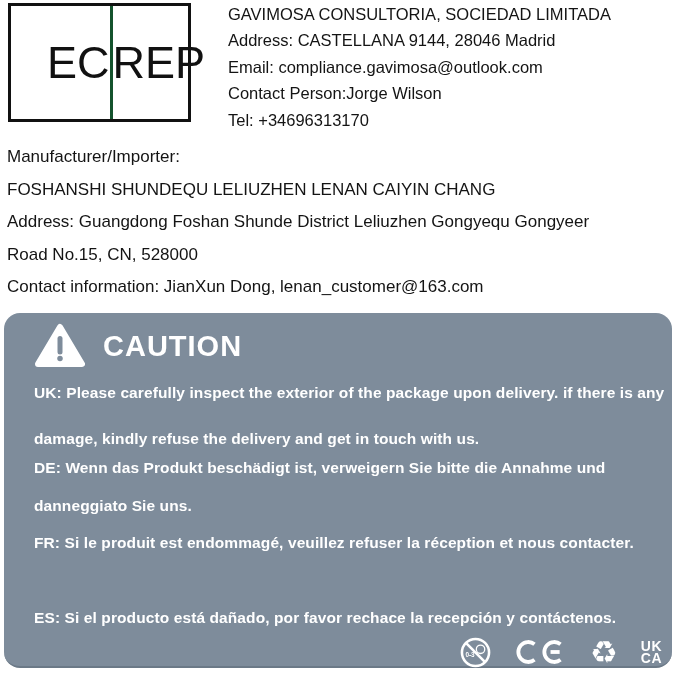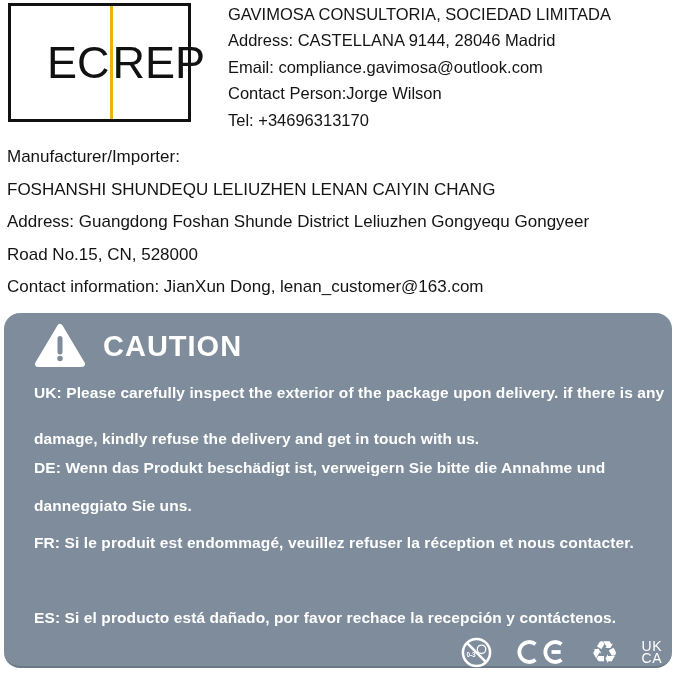--- a/index.html
+++ b/index.html
@@ -4,21 +4,21 @@
 <style>
   html,body{margin:0;padding:0;background:#ffffff;}
   body{font-family:"Liberation Sans", sans-serif; color:#111;}
   .page{position:relative;width:679px;height:674px;background:#fff;overflow:hidden;}
 
   
   .ecrep-box{position:absolute;left:8px;top:3px;width:183px;height:119px;
     border:3px solid #111;box-sizing:border-box;display:flex;background:#fff;}
   .ecrep-cell{flex:1;display:flex;align-items:center;justify-content:center;
     font-size:45px;letter-spacing:0px;color:#111;}
-  .ecrep-cell.left{border-right:3px solid #eab308;padding-left:36px;}
+  .ecrep-cell.left{border-right:3px solid #14532d;padding-left:36px;}
 
   
   .rep-block{position:absolute;left:228px;top:1px;font-size:16.5px;line-height:26.4px;
     white-space:nowrap;color:#141414;}
 
   
   .mfr-block{position:absolute;left:7px;top:141px;font-size:17px;line-height:32.5px;
     white-space:nowrap;color:#141414;}
 
   
@@ -31,21 +31,21 @@
     font-size:15.5px;white-space:nowrap;letter-spacing:0.1px;text-align:center;}
   .wl0{top:71px;} .wl1{top:117px;} .wl2{top:146px;} .wl3{top:184px;}
   .wl4{top:221px;} .wl5{top:259px;} .wl6{top:296px;}
 
   
   .icons-row{position:absolute;right:10px;top:322px;height:34px;display:flex;
     align-items:center;gap:23px;}
   .icon{display:flex;align-items:center;justify-content:center;}
   .recycle-glyph{font-size:31px;color:#ffffff;line-height:1;}
   .ukca{display:flex;flex-direction:column;align-items:center;justify-content:flex-start;
-    color:#fff;font-weight:normal;font-size:14px;line-height:12.5px;letter-spacing:0.5px;}
+    color:#fff;font-weight:bold;font-size:14px;line-height:12.5px;letter-spacing:0.5px;}
 </style>
 </head>
 <body>
 
 <div class="page">
 
   <div class="ecrep-box">
     <div class="ecrep-cell left">EC</div>
     <div class="ecrep-cell">REP</div>
   </div>

